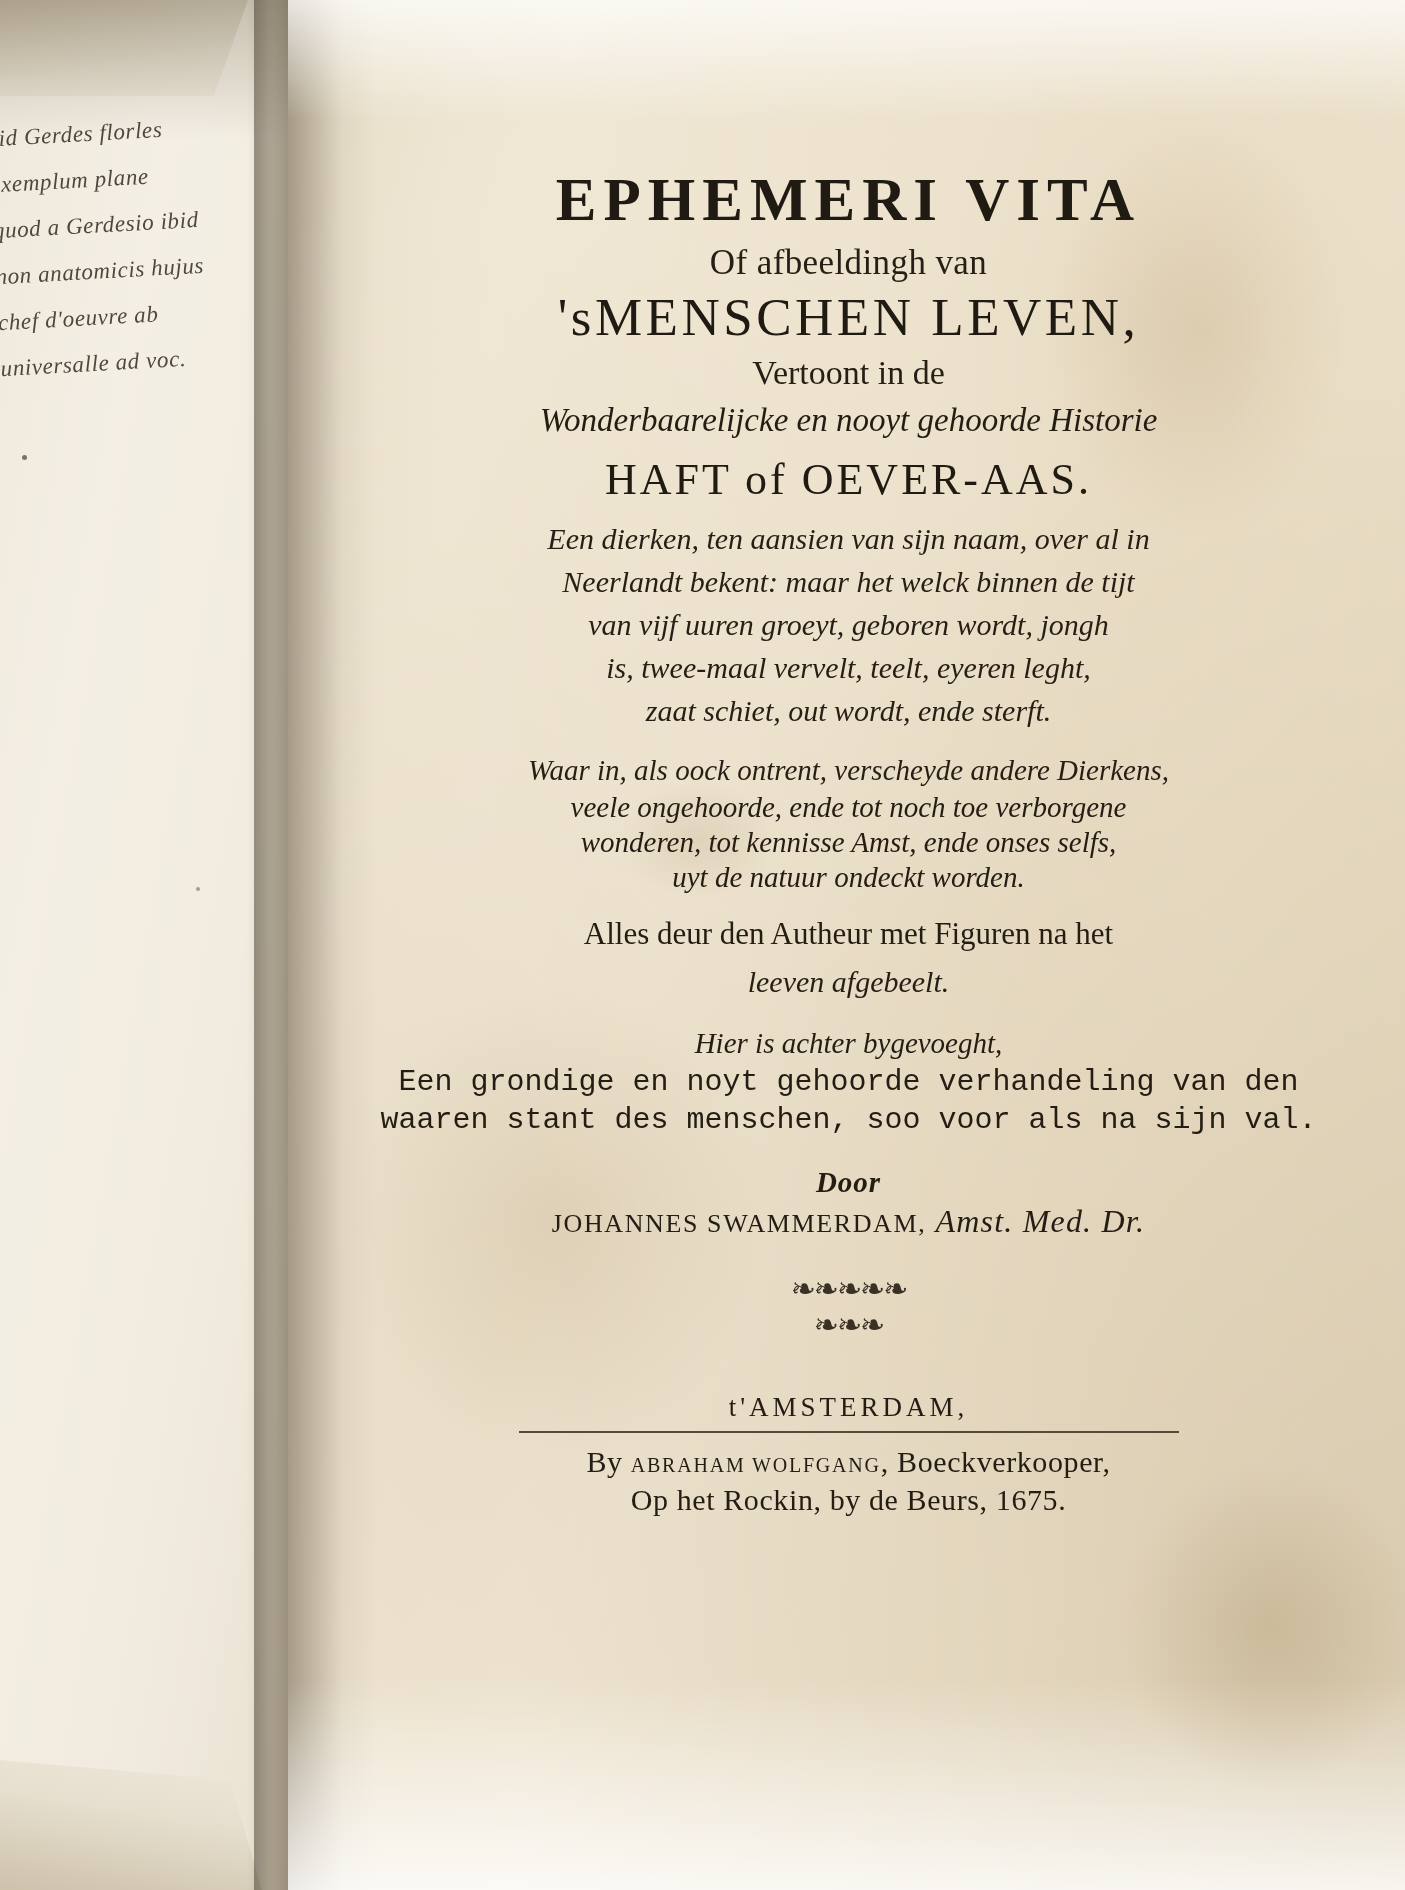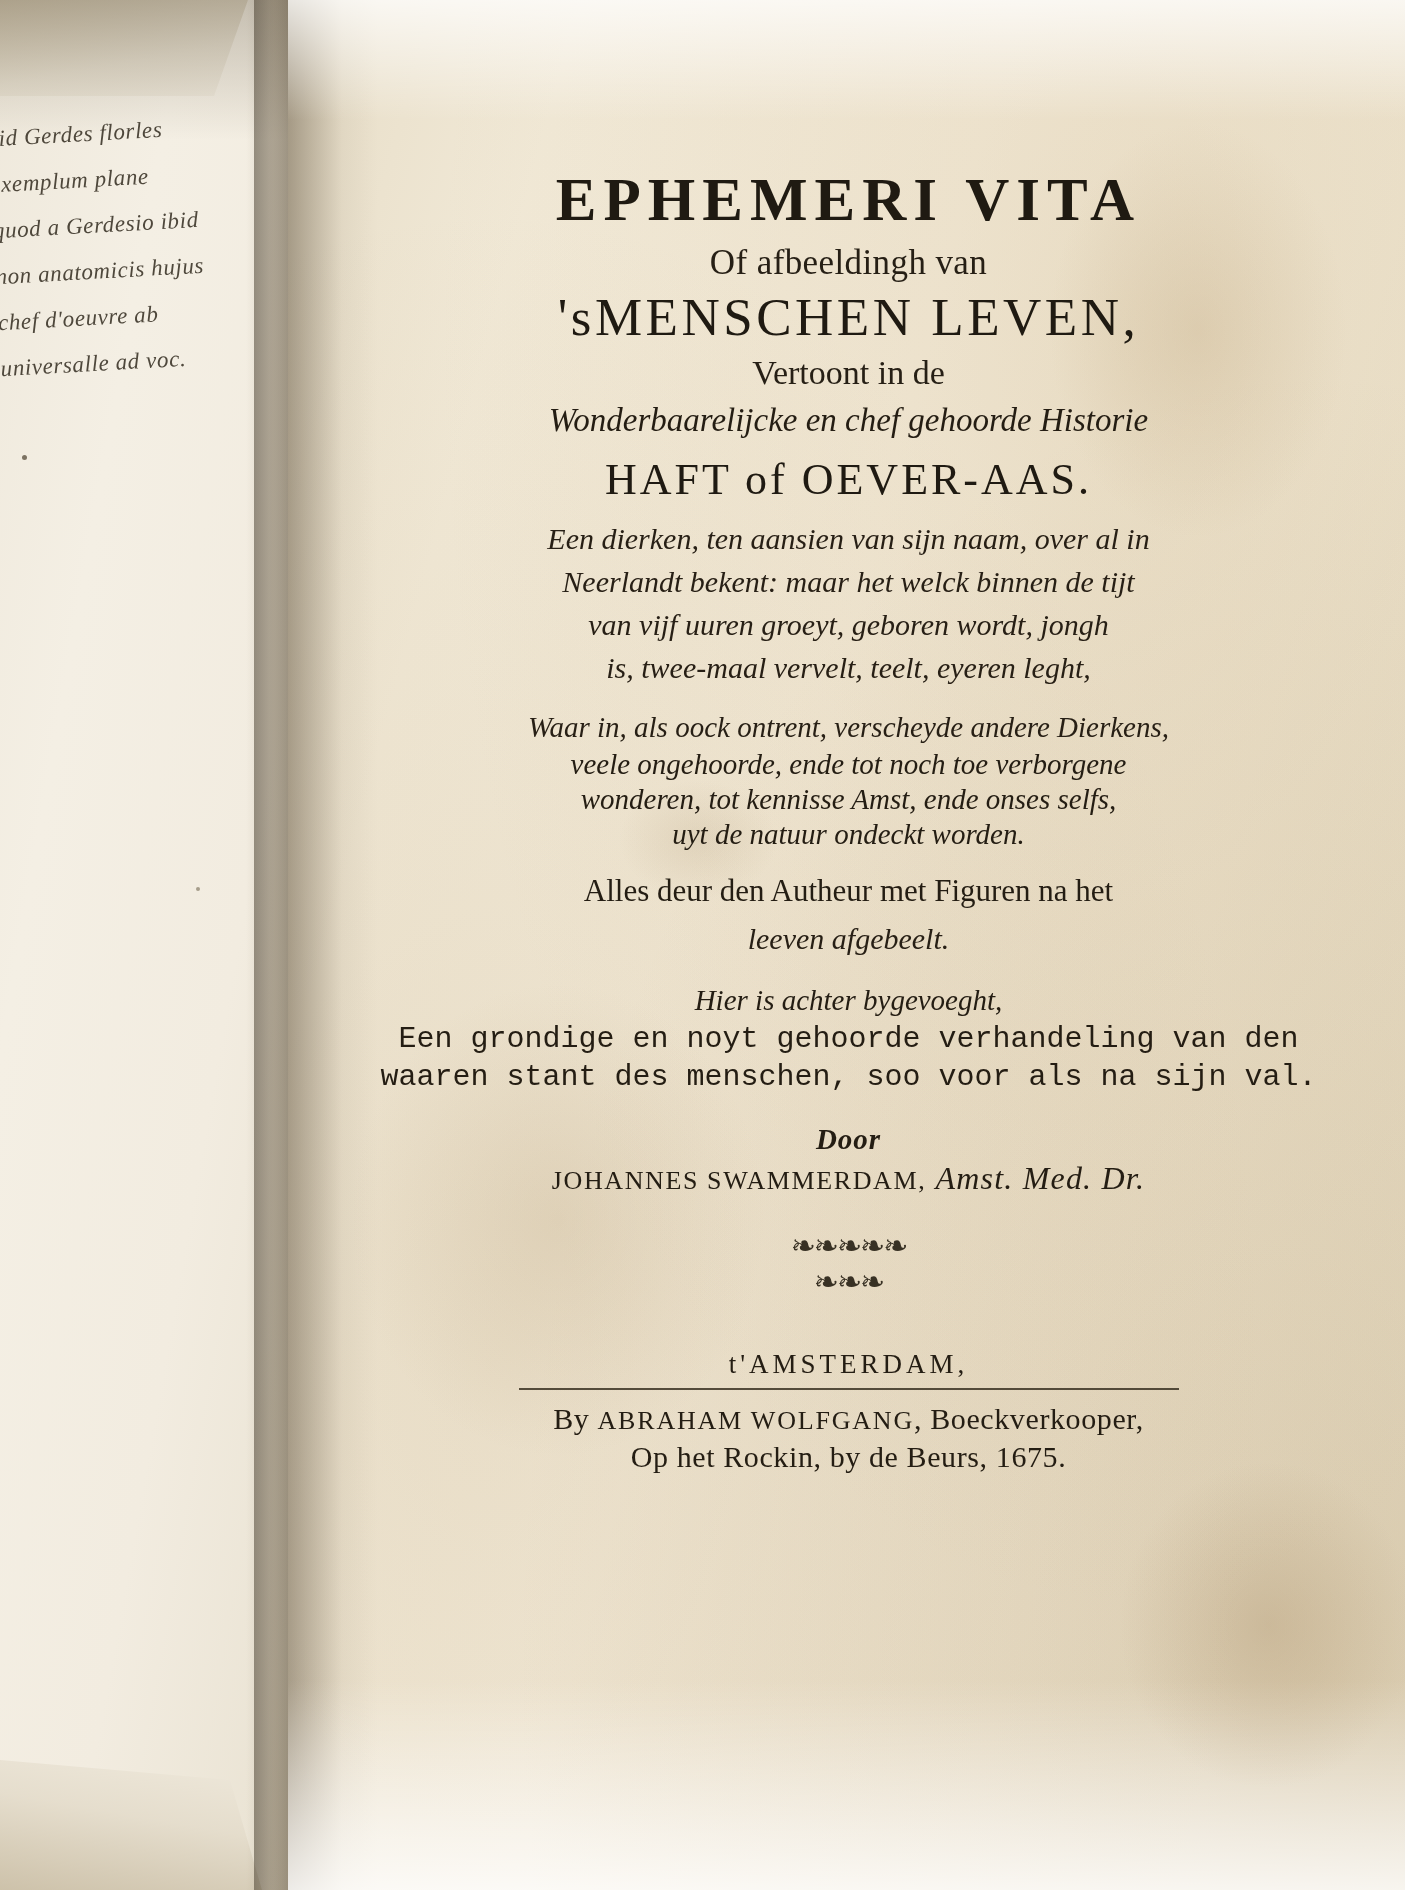--- a/index.html
+++ b/index.html
@@ -252,21 +252,21 @@
     background: #3a3122;
     margin: 8px auto 10px auto;
     opacity: .85;
   }
   .imprint-line {
     font-size: 30px;
     letter-spacing: .6px;
     line-height: 1.26;
     margin: 0;
   }
-  .imprint-line .sc { font-size: 26px; letter-spacing: 1.8px; }
+  .imprint-line .sc { font-size: 20px; letter-spacing: 1.8px; }
 
   
   #title-block * { text-rendering: optimizeLegibility; }
 </style>
 </head>
 <body>
 
 <div id="page">
 
   <div id="left-leaf">
@@ -298,28 +298,29 @@
     <div id="title-block">
 
       <h1 class="l-main-title">EPHEMERI VITA</h1>
 
       <div class="l-sub1">Of afbeeldingh van</div>
 
       <div class="l-bigcaps">'sMENSCHEN LEVEN,</div>
 
       <div class="l-sub2">Vertoont in de</div>
 
-      <div class="l-ital">Wonderbaarelijcke en chef gehoorde Historie</div>
+      <div class="l-ital">Wonderbaarelijcke en nooyt gehoorde Historie</div>
 
       <div class="l-haft">HAFT of OEVER-AAS.</div>
 
       <div class="l-body">Een dierken, ten aansien van sijn naam, over al in</div>
       <div class="l-body">Neerlandt bekent:  maar het welck binnen de tijt</div>
       <div class="l-body">van vijf uuren groeyt, geboren wordt, jongh</div>
       <div class="l-body">is, twee-maal vervelt, teelt, eyeren leght,</div>
+      <div class="l-body">zaat schiet, out wordt, ende sterft.</div>
 
       <div class="l-body-ital">Waar in, als oock ontrent, verscheyde andere Dierkens,</div>
       <div class="l-ital" style="font-size:29px">veele ongehoorde, ende tot noch toe verborgene</div>
       <div class="l-ital" style="font-size:29px">wonderen, tot kennisse Amst, ende onses selfs,</div>
       <div class="l-ital" style="font-size:29px">uyt de natuur ondeckt worden.</div>
 
       <div class="l-body2">Alles deur den Autheur met Figuren na het</div>
       <div class="l-body">leeven afgebeelt.</div>
 
       <div class="l-hier">Hier is achter bygevoeght,</div>

